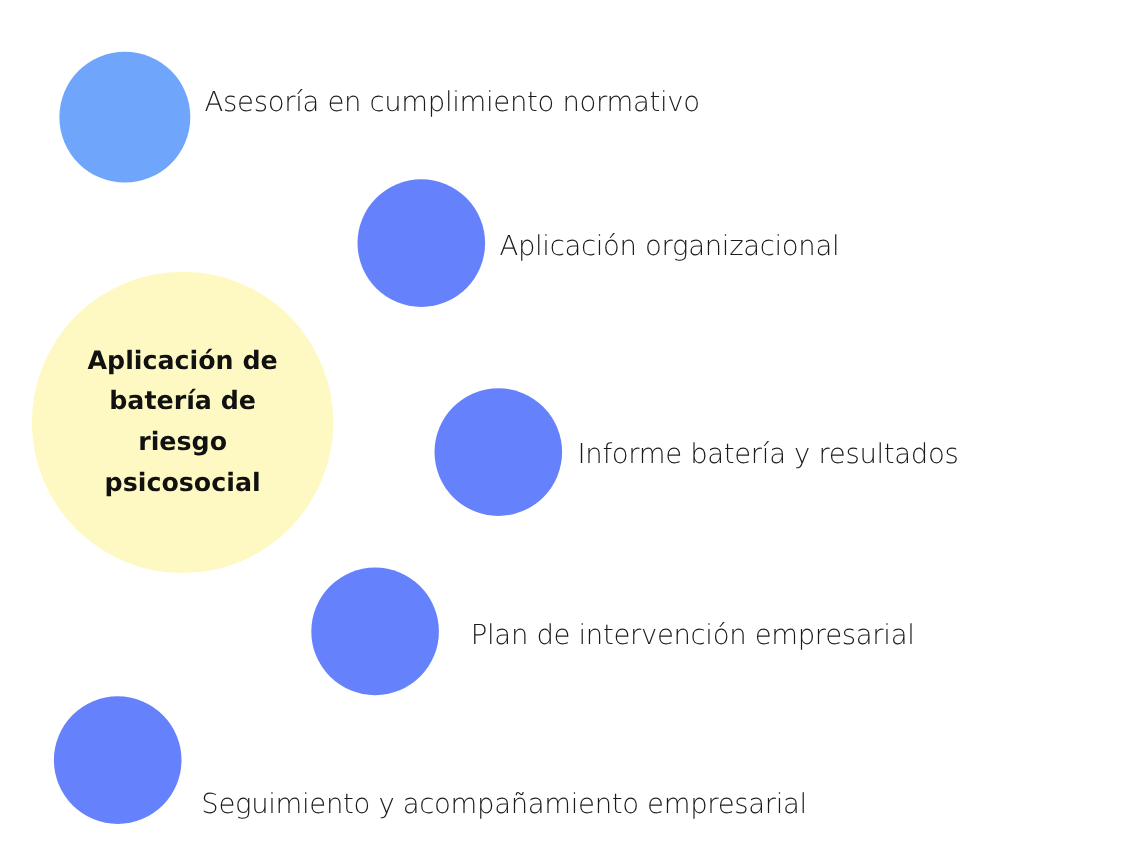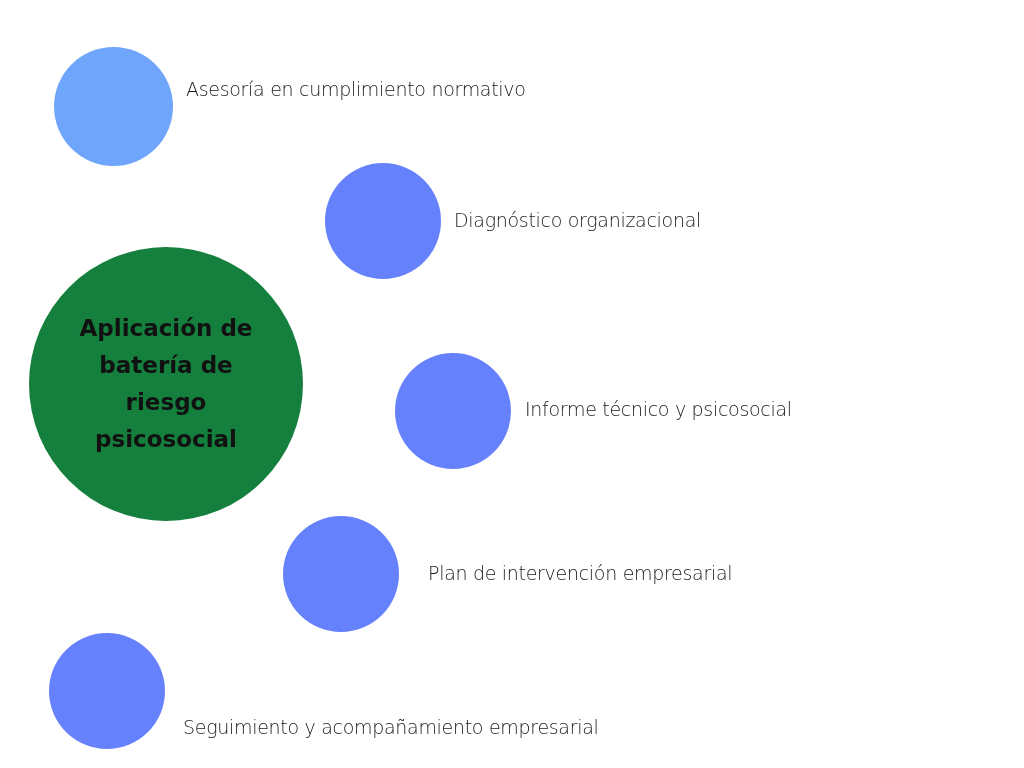--- a/index.html
+++ b/index.html
@@ -11,38 +11,38 @@
     .circle { position: absolute; border-radius: 50%; }
     .hub {
       left: 29px; top: 247px; width: 274px; height: 274px;
       display: flex; align-items: center; justify-content: center; text-align: center;
     }
     .hub-text {
       font-weight: bold; font-size: 23px; line-height: 37px; color: #111111;
       width: 190px; font-family: "DejaVu Sans", sans-serif;
     }
     .label {
-      position: absolute; font-size: 19px; color: #1a1a1a; font-weight: 300;
+      position: absolute; font-size: 25px; color: #1a1a1a; font-weight: 300;
       white-space: nowrap; font-family: "DejaVu Sans", sans-serif;
       letter-spacing: -0.3px;
     }
   </style>
 </head>
 <body>
 
-<div class="circle hub" style="background:#15803d;">
+<div class="circle hub" style="background:#fef9c3;">
   <div class="hub-text">Aplicación de batería de riesgo psicosocial</div>
 </div>
 
 <div class="circle" style="left:54px;top:47px;width:119px;height:119px;background:#6fa6fc;"></div>
 <div class="label" style="left:186px;top:78px;">Asesoría en cumplimiento normativo</div>
 
 <div class="circle" style="left:325px;top:163px;width:116px;height:116px;background:#6581fc;"></div>
-<div class="label" style="left:454px;top:209px;">Diagnóstico organizacional</div>
+<div class="label" style="left:454px;top:209px;">Aplicación organizacional</div>
 
 <div class="circle" style="left:395px;top:353px;width:116px;height:116px;background:#6581fc;"></div>
-<div class="label" style="left:525px;top:398px;">Informe técnico y psicosocial</div>
+<div class="label" style="left:525px;top:398px;">Informe batería y resultados</div>
 
 <div class="circle" style="left:283px;top:516px;width:116px;height:116px;background:#6581fc;"></div>
 <div class="label" style="left:428px;top:562px;">Plan de intervención empresarial</div>
 
 <div class="circle" style="left:49px;top:633px;width:116px;height:116px;background:#6581fc;"></div>
 <div class="label" style="left:183px;top:716px;">Seguimiento y acompañamiento empresarial</div>
 
 </body></html>

